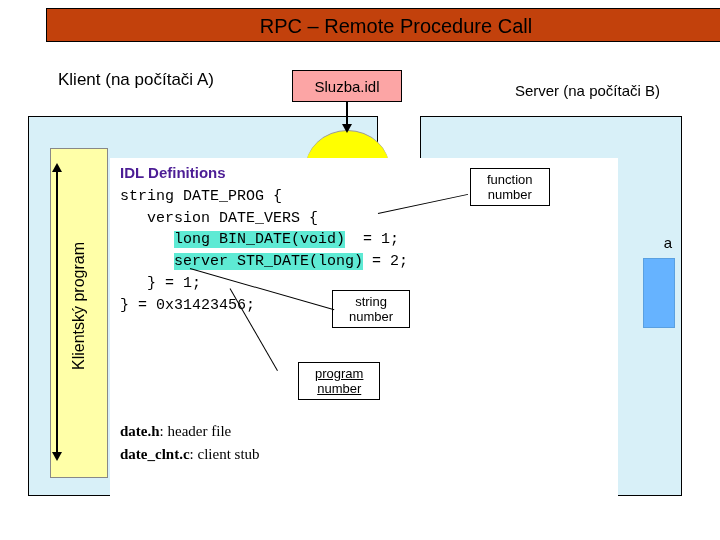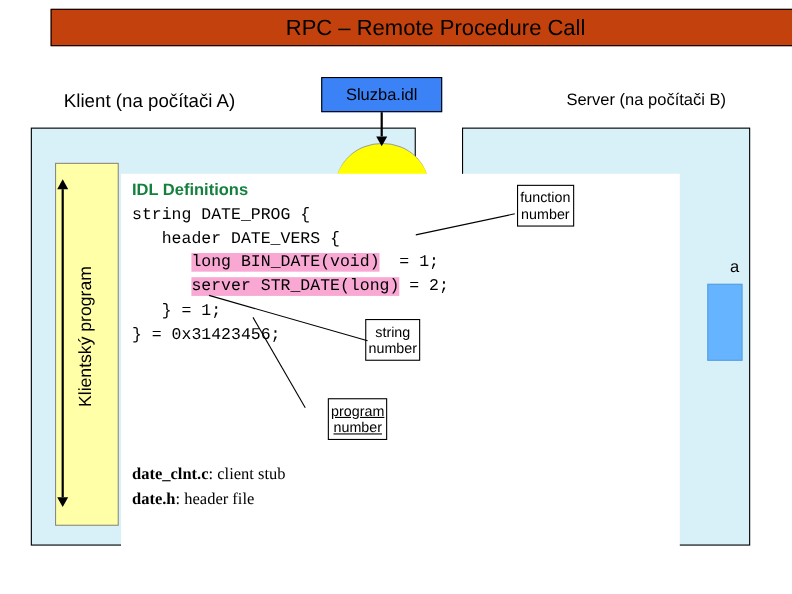--- a/index.html
+++ b/index.html
@@ -21,36 +21,36 @@
     background: #c2410c;
     border: 1px solid #000;
     text-align: center;
     line-height: 34px;
     font-size: 20px;
     margin-left: 36px;
   }
   .client-label {
     position: absolute;
     left: 58px;
-    top: 82px;
+    top: 70px;
     font-size: 17px;
   }
   .server-label {
     position: absolute;
     right: 60px;
     top: 82px;
     font-size: 15px;
   }
   .idl-box {
     position: absolute;
     left: 292px;
     top: 70px;
     width: 110px;
     height: 32px;
-    background: #3b82f6;
+    background: #fca5a5;
     border: 1px solid #000;
     text-align: center;
     line-height: 32px;
     font-size: 15px;
   }
   .arrow-down {
     position: absolute;
     left: 347px;
     top: 102px;
     width: 0;
@@ -177,26 +177,26 @@
   }
   .idl-defs {
     position: absolute;
     left: 120px;
     top: 162px;
     font-family: "Courier New", monospace;
     font-size: 15px;
     line-height: 1.45;
     white-space: pre;
   }
-  .idl-defs .bold { font-weight: bold; color: #15803d; font-family: Arial, sans-serif; font-size: 15px; }
-  .hl { background: #f9a8d4; }
+  .idl-defs .bold { font-weight: bold; color: #4c1d95; font-family: Arial, sans-serif; font-size: 15px; }
+  .hl { background: #5eead4; }
   .callout {
     position: absolute;
     border: 1px solid #000;
-    padding: 3px 2px;
+    padding: 3px 16px;
     font-family: Arial, sans-serif;
     font-size: 13px;
     background: #fff;
     text-align: center;
   }
   .callout-fn { left: 470px; top: 168px; }
   .callout-ver { left: 332px; top: 290px; }
   .callout-prog { left: 298px; top: 362px; text-decoration: underline; }
   .line { position: absolute; background: #000; }
   .gen-files {
@@ -228,33 +228,33 @@
 
 <div class="blue-strip"></div>
 <div class="letter-a">a</div>
 
 <div class="vert-text"><span>Klientský program</span></div>
 
 <div class="white-overlay"></div>
 
 <div class="idl-defs"><span class="bold">IDL Definitions</span>
 <span>string DATE_PROG {</span>
-<span>   header DATE_VERS {</span>
+<span>   version DATE_VERS {</span>
 <span>      </span><span class="hl">long BIN_DATE(void)</span><span>  = 1;</span>
 <span>      </span><span class="hl">server STR_DATE(long)</span><span> = 2;</span>
 <span>   } = 1;</span>
 <span>} = 0x31423456;</span></div>
 
 <div class="callout callout-fn" style="white-space:pre-line">function
 number</div>
 <div class="callout callout-ver" style="white-space:pre-line">string
 number</div>
 <div class="callout callout-prog" style="white-space:pre-line">program
 number</div>
 
 <div class="line" style="left:378px;top:213px;width:92px;height:1px;transform:rotate(-12deg);transform-origin:left center;"></div>
 <div class="line" style="left:190px;top:268px;width:150px;height:1px;transform:rotate(16deg);transform-origin:left center;"></div>
 <div class="line" style="left:230px;top:288px;width:95px;height:1px;transform:rotate(60deg);transform-origin:left center;"></div>
 
 <div class="gen-files">
+  <div><b>date.h</b><span>: header file</span></div>
   <div><b>date_clnt.c</b><span>: client stub</span></div>
-  <div><b>date.h</b><span>: header file</span></div>
 </div>
 
 </body></html>

